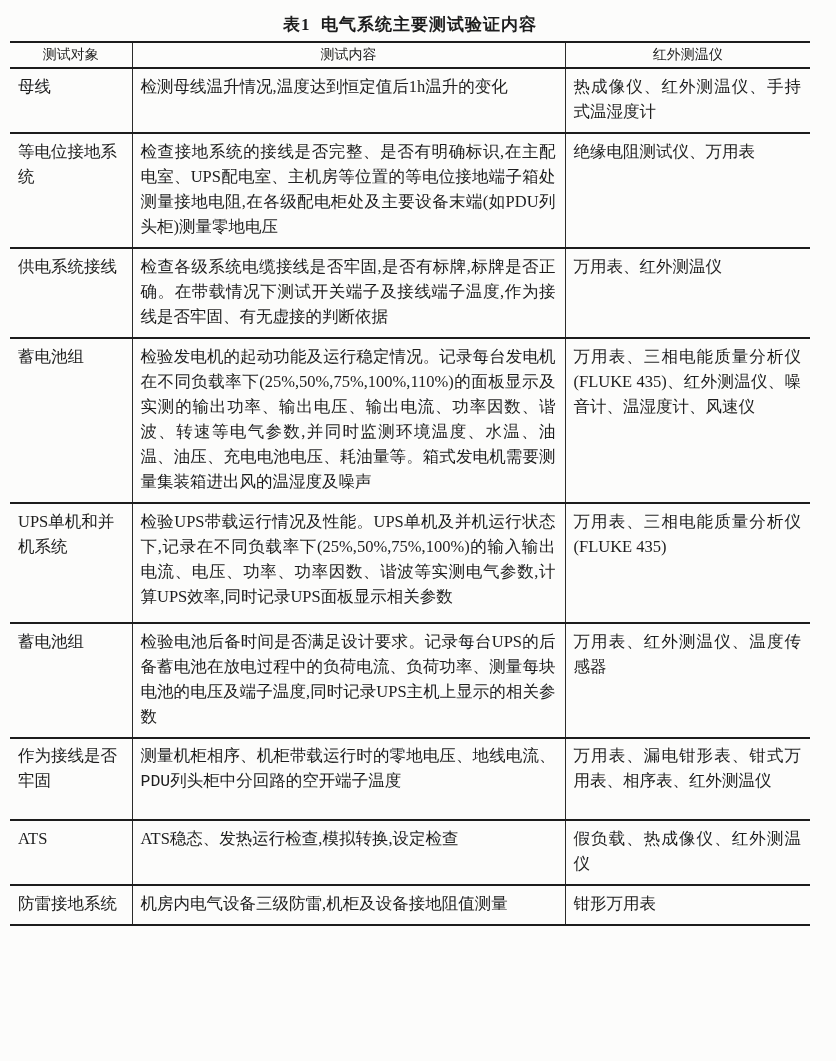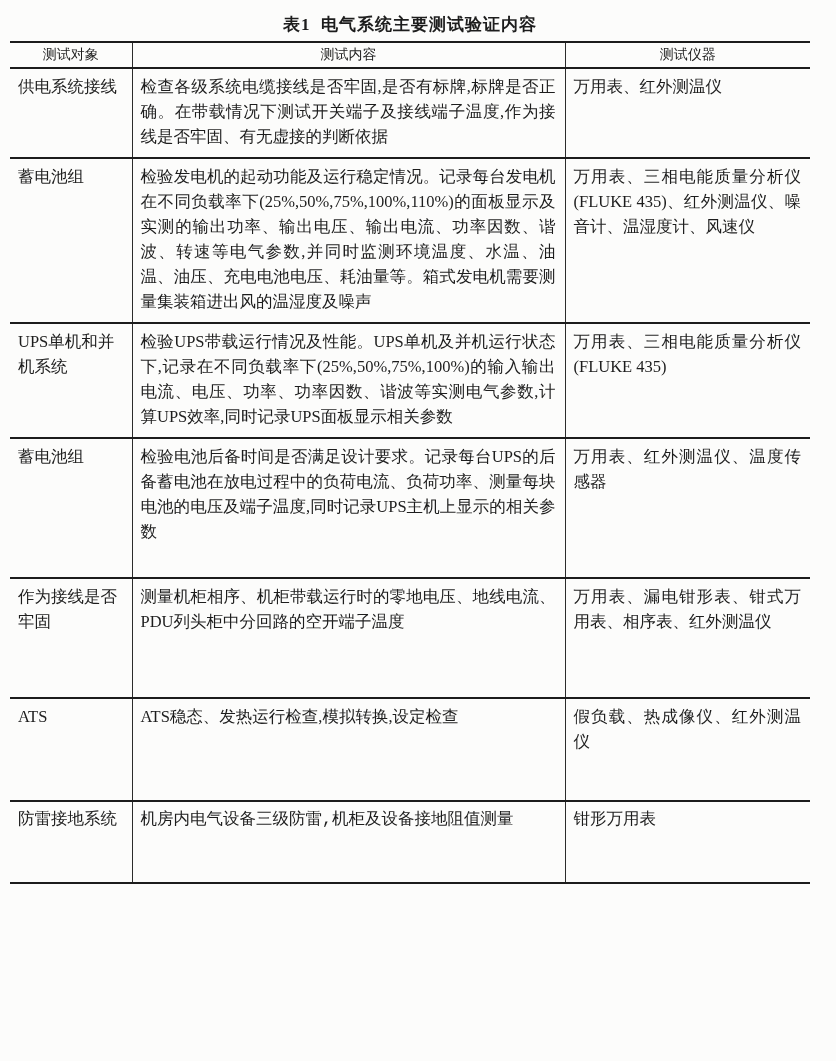--- a/index.html
+++ b/index.html
@@ -88,24 +88,34 @@
   <table class="test-table">
     <colgroup>
       <col class="c1">
         <col class="c2">
         <col class="c3">
     </colgroup>
     <thead>
       <tr>
         <th>测试对象</th>
         <th>测试内容</th>
-        <th>测试仪器</th>
+        <th>红外测温仪</th>
       </tr>
     </thead>
     <tbody>
+      <tr>
+        <td class="cell-object">母线</td>
+        <td class="cell-content">检测母线温升情况,温度达到恒定值后1h温升的变化</td>
+        <td class="cell-instruments">热成像仪、红外测温仪、手持式温湿度计</td>
+      </tr>
+      <tr>
+        <td class="cell-object">等电位接地系统</td>
+        <td class="cell-content">检查接地系统的接线是否完整、是否有明确标识,在主配电室、UPS配电室、主机房等位置的等电位接地端子箱处测量接地电阻,在各级配电柜处及主要设备末端(如PDU列头柜)测量零地电压</td>
+        <td class="cell-instruments">绝缘电阻测试仪、万用表</td>
+      </tr>
       <tr>
         <td class="cell-object">供电系统接线</td>
         <td class="cell-content">检查各级系统电缆接线是否牢固,是否有标牌,标牌是否正确。在带载情况下测试开关端子及接线端子温度,作为接线是否牢固、有无虚接的判断依据</td>
         <td class="cell-instruments">万用表、红外测温仪</td>
       </tr>
       <tr>
         <td class="cell-object">蓄电池组</td>
         <td class="cell-content">检验发电机的起动功能及运行稳定情况。记录每台发电机在不同负载率下(25%,50%,75%,100%,110%)的面板显示及实测的输出功率、输出电压、输出电流、功率因数、谐波、转速等电气参数,并同时监测环境温度、水温、油温、油压、充电电池电压、耗油量等。箱式发电机需要测量集装箱进出风的温湿度及噪声</td>
         <td class="cell-instruments">万用表、三相电能质量分析仪(FLUKE 435)、红外测温仪、噪音计、温湿度计、风速仪</td>
       </tr>

